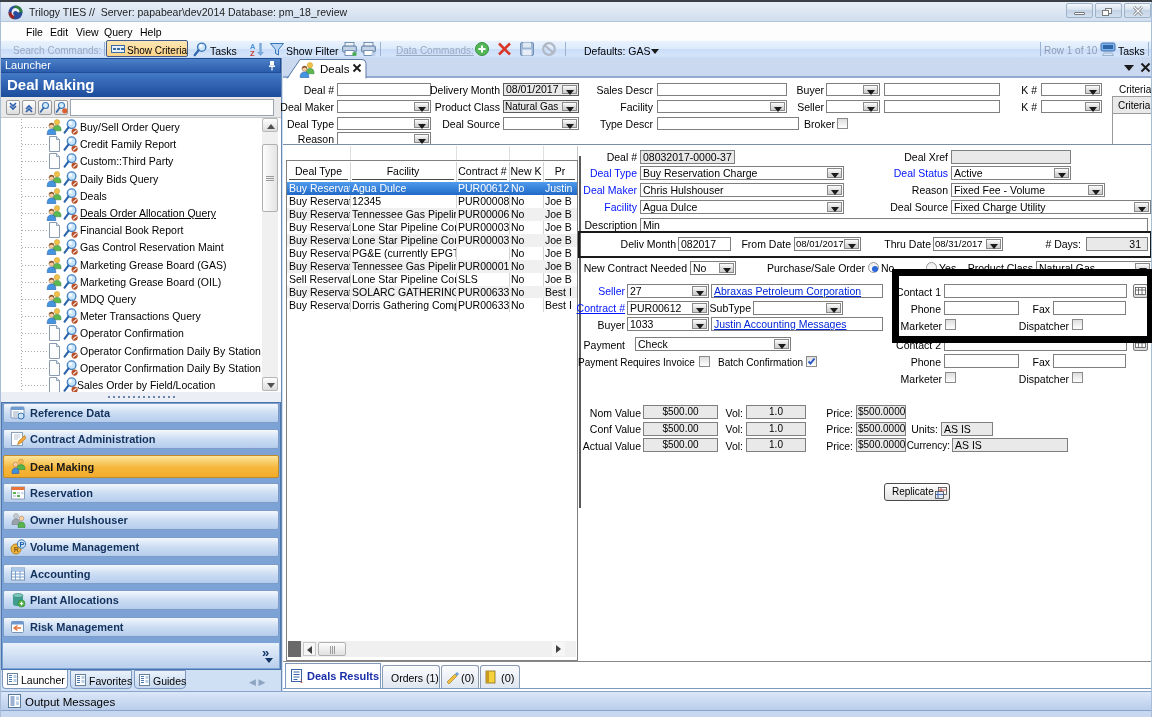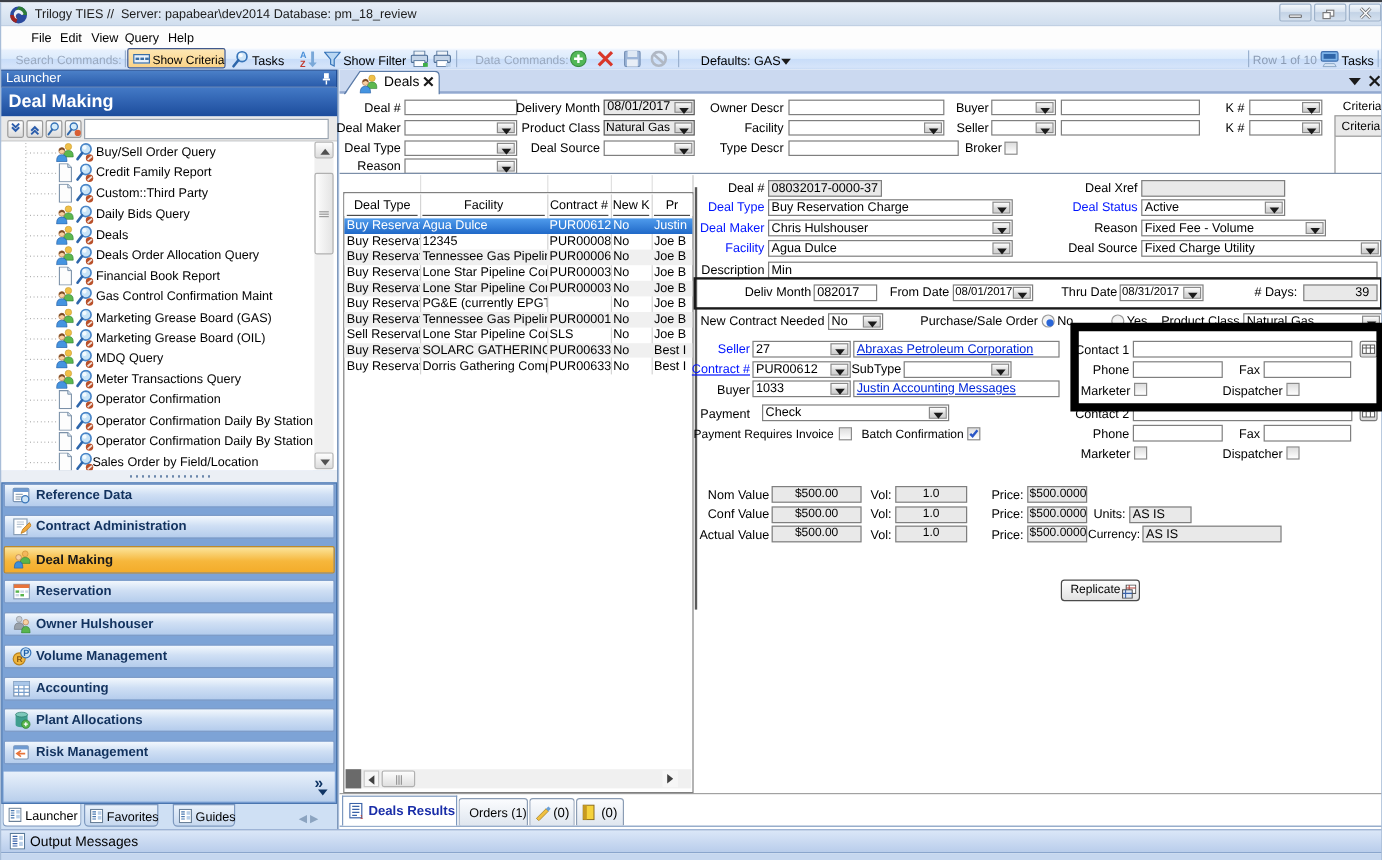--- a/index.html
+++ b/index.html
@@ -65,21 +65,21 @@
     <rect x="3" y="8.5" width="9" height="5" fill="#fff" stroke="#5a7aa0" stroke-width="0.8"></rect>
     <rect x="10.5" y="10.5" width="4" height="3.2" fill="#3fae49"></rect>
   </svg>
 <svg class="abs" style="left:361px;top:42px" width="15" height="14" viewBox="0 0 15 14">
     <rect x="3" y="0.5" width="9" height="4" fill="#eef3f8" stroke="#5a7aa0" stroke-width="0.8"></rect>
     <rect x="0.7" y="4" width="13.6" height="6" rx="1" fill="#c3d4e8" stroke="#4a6a92" stroke-width="0.9"></rect>
     <rect x="3" y="8.5" width="9" height="5" fill="#fff" stroke="#5a7aa0" stroke-width="0.8"></rect>
     <rect x="10.5" y="10.5" width="4" height="3.2" fill="#b9cfe8"></rect>
   </svg>
 <div class="abs" style="left:380px;top:42px;width:1px;height:14px;background:#9ab1cf;"></div>
-<div style="position:absolute;left:396px;top:45px;font-size:10px;color:#9aa9bf;white-space:nowrap;">Data Commands:</div>
+<div style="position:absolute;left:396px;top:45px;font-size:10px;color:#9aa9bf;white-space:nowrap;text-decoration:underline;">Data Commands:</div>
 <svg class="abs" style="left:475px;top:42px" width="14" height="14" viewBox="0 0 14 14">
 <circle cx="7" cy="7" r="6.5" fill="#52b857" stroke="#3a8e41"></circle>
 <path d="M7 3.4 L7 10.6 M3.4 7 L10.6 7" stroke="#fff" stroke-width="2"></path>
 </svg>
 <svg class="abs" style="left:497px;top:42px" width="15" height="14" viewBox="0 0 15 14">
 <path d="M2 1.5 L13 12.5 M13 1.5 L2 12.5" stroke="#d9372a" stroke-width="2.6"></path>
 </svg>
 <svg class="abs" style="left:520px;top:42px" width="14" height="14" viewBox="0 0 14 14">
 <rect x="0.5" y="0.5" width="13" height="13" rx="1.5" fill="#9db6d8" stroke="#7590b5"></rect>
 <rect x="3" y="0.5" width="8" height="5" fill="#dfe9f4"></rect>
@@ -245,21 +245,21 @@
     </span>
     <span style="position:absolute;left:61px;top:86px;width:17px;height:17px;">
       <svg width="17" height="17" viewBox="0 0 17 17" style="position:absolute;left:0;top:0">
         <circle cx="9.6" cy="5.2" r="4.3" fill="#c8e4f8" stroke="#4a86c8" stroke-width="1.4"></circle>
         <circle cx="8.4" cy="3.9" r="1.8" fill="#f3fafe"></circle>
         <path d="M6.4 8.6 L2.6 13.6" stroke="#2d66ab" stroke-width="2.2" stroke-linecap="round"></path>
         <circle cx="12.6" cy="12.6" r="3.1" fill="#b9502a"></circle>
         <path d="M10.8 14 L14.4 11 M11.2 14.4 L14.8 11.4" stroke="#f0e0d8" stroke-width="0.9"></path>
       </svg>
     </span>
-    <div style="position:absolute;left:79px;top:88px;font-size:10.5px;color:#000;white-space:nowrap;">Deals Order Allocation Query</div>
+    <div style="position:absolute;left:79px;top:88px;font-size:10.5px;color:#000;white-space:nowrap;text-decoration:underline;">Deals Order Allocation Query</div>
     <div style="position:absolute;left:21px;top:111px;width:26px;height:1px;background-image:linear-gradient(90deg,#aaa 1px,transparent 1px);background-size:3px 1px;"></div>
     <span style="position:absolute;left:45px;top:103px;width:17px;height:16px;">
       <svg width="17" height="16" viewBox="0 0 17 16" style="position:absolute;left:0;top:0">
         <path d="M3.5 0.5 L10.5 0.5 L13.5 3.5 L13.5 15.5 L3.5 15.5 Z" fill="#fdfdfd" stroke="#7a90a8" stroke-width="0.9"></path>
         <path d="M10.5 0.5 L10.5 3.5 L13.5 3.5" fill="#d8e4ee" stroke="#7a90a8" stroke-width="0.8"></path>
       </svg>
     </span>
     <span style="position:absolute;left:61px;top:103px;width:17px;height:17px;">
       <svg width="17" height="17" viewBox="0 0 17 17" style="position:absolute;left:0;top:0">
         <circle cx="9.6" cy="5.2" r="4.3" fill="#c8e4f8" stroke="#4a86c8" stroke-width="1.4"></circle>
@@ -282,21 +282,21 @@
     </span>
     <span style="position:absolute;left:61px;top:120px;width:17px;height:17px;">
       <svg width="17" height="17" viewBox="0 0 17 17" style="position:absolute;left:0;top:0">
         <circle cx="9.6" cy="5.2" r="4.3" fill="#c8e4f8" stroke="#4a86c8" stroke-width="1.4"></circle>
         <circle cx="8.4" cy="3.9" r="1.8" fill="#f3fafe"></circle>
         <path d="M6.4 8.6 L2.6 13.6" stroke="#2d66ab" stroke-width="2.2" stroke-linecap="round"></path>
         <circle cx="12.6" cy="12.6" r="3.1" fill="#b9502a"></circle>
         <path d="M10.8 14 L14.4 11 M11.2 14.4 L14.8 11.4" stroke="#f0e0d8" stroke-width="0.9"></path>
       </svg>
     </span>
-    <div style="position:absolute;left:79px;top:122px;font-size:10.5px;color:#000;white-space:nowrap;">Gas Control Confirmation Maint</div>
+    <div style="position:absolute;left:79px;top:122px;font-size:10.5px;color:#000;white-space:nowrap;">Gas Control Reservation Maint</div>
     <div style="position:absolute;left:21px;top:146px;width:26px;height:1px;background-image:linear-gradient(90deg,#aaa 1px,transparent 1px);background-size:3px 1px;"></div>
     <span style="position:absolute;left:45px;top:138px;width:17px;height:16px;">
       <svg width="17" height="16" viewBox="0 0 17 16" style="position:absolute;left:0;top:0">
         <circle cx="11" cy="3.2" r="2.7" fill="#f0c048" stroke="#c89a2e" stroke-width="0.5"></circle>
         <path d="M7 10.5 Q7 6.4 11 6.4 Q15 6.4 15 10.5 L15 11.8 L7 11.8 Z" fill="#5cb84e" stroke="#2e7d32" stroke-width="0.5"></path>
         <circle cx="5.5" cy="6.6" r="2.6" fill="#f8d0a0" stroke="#a8714a" stroke-width="0.5"></circle>
         <path d="M5.5 3.9 Q8.2 4.1 8 6.9 Q6.6 5.4 5.5 5.6 Q3.8 6 3.2 7 Q2.7 4.3 5.5 3.9Z" fill="#7a4a26"></path>
         <path d="M1.2 14.8 Q1.2 9.9 5.5 9.9 Q9.8 9.9 9.8 14.8 L9.8 15.7 L1.2 15.7 Z" fill="#4494e0" stroke="#20559c" stroke-width="0.5"></path>
       </svg>
     </span>
@@ -538,21 +538,21 @@
   </div>
 <div class="abs" style="left:70px;top:670px;width:62px;height:19px;background:linear-gradient(#eaf2fb,#c6d8ef);border:1px solid #7e99bf;border-top:1px solid #7e99bf;border-radius:0 0 4px 4px;z-index:2;">
     <svg width="11" height="12" viewBox="0 0 11 12" style="position:absolute;left:4px;top:3px">
       <rect x="0.5" y="0.5" width="10" height="11" fill="#fff" stroke="#6a8098"></rect>
       <path d="M2 2.5h3M2 4.5h3M2 6.5h3M2 8.5h3" stroke="#4a78b0" stroke-width="1"></path>
       <rect x="6.5" y="2" width="3" height="3" fill="#b9cfe8"></rect>
       <rect x="6.5" y="6" width="3" height="3" fill="#b9cfe8"></rect>
     </svg>
     <span style="position:absolute;left:18px;top:4px;font-size:10.5px;color:#000;white-space:nowrap;">Favorites</span>
   </div>
-<div class="abs" style="left:144px;top:670px;width:52px;height:19px;background:linear-gradient(#eaf2fb,#c6d8ef);border:1px solid #7e99bf;border-top:1px solid #7e99bf;border-radius:0 0 4px 4px;z-index:2;">
+<div class="abs" style="left:134px;top:670px;width:52px;height:19px;background:linear-gradient(#eaf2fb,#c6d8ef);border:1px solid #7e99bf;border-top:1px solid #7e99bf;border-radius:0 0 4px 4px;z-index:2;">
     <svg width="11" height="12" viewBox="0 0 11 12" style="position:absolute;left:4px;top:3px">
       <rect x="0.5" y="0.5" width="10" height="11" fill="#fff" stroke="#6a8098"></rect>
       <path d="M2 2.5h3M2 4.5h3M2 6.5h3M2 8.5h3" stroke="#4a78b0" stroke-width="1"></path>
       <rect x="6.5" y="2" width="3" height="3" fill="#b9cfe8"></rect>
       <rect x="6.5" y="6" width="3" height="3" fill="#b9cfe8"></rect>
     </svg>
     <span style="position:absolute;left:18px;top:4px;font-size:10.5px;color:#000;white-space:nowrap;">Guides</span>
   </div>
 <div class="abs" style="left:249px;top:677px;width:30px;height:10px;color:#8ca4c0;font-size:9px;">◀&nbsp;▶</div>
 <div class="abs" style="left:281px;top:58px;width:1px;height:633px;background:#6b88ae;"></div>
@@ -578,21 +578,21 @@
 <span class="abs" style="left:1124px;top:65px;border:5px solid transparent;border-top:6px solid #1a1a1a;"></span>
 <svg class="abs" style="left:1140px;top:62px" width="11" height="11" viewBox="0 0 11 11">
 <path d="M1.5 1.5 L9.5 9.5 M9.5 1.5 L1.5 9.5" stroke="#1a1a1a" stroke-width="1.9"></path>
   </svg>
 <div style="position:absolute;left:134px;top:83.5px;width:200px;text-align:right;font-size:10.5px;color:#000;white-space:nowrap;">Deal #</div>
 <div style="position:absolute;left:337px;top:82.5px;width:94px;height:13px;background:#fff;border:1px solid #7f7f7f;font-size:10.5px;color:#000;line-height:11px;padding:0 2px;white-space:nowrap;overflow:hidden;text-align:left;"></div>
 <div style="position:absolute;left:300px;top:83.5px;width:200px;text-align:right;font-size:10.5px;color:#000;white-space:nowrap;">Delivery Month</div>
 <div style="position:absolute;left:503px;top:82.5px;width:76px;height:13px;background:#e9e9e9;border:1px solid #5a5a5a;font-size:10.5px;color:#000;line-height:11px;padding:0 2px;white-space:nowrap;overflow:hidden;text-align:left;">08/01/2017<span style="position:absolute;top:1px;right:1px;bottom:1px;width:15px;background:linear-gradient(#fdfdfd,#d9d9d9 60%,#cfcfcf);border:1px solid #8a8a8a;">
       <span style="position:absolute;left:3px;top:4px;width:0;height:0;border:4px solid transparent;border-top:5px solid #1a1a1a;"></span>
     </span></div>
-<div style="position:absolute;left:453px;top:83.5px;width:200px;text-align:right;font-size:10.5px;color:#000;white-space:nowrap;">Owner Descr</div>
+<div style="position:absolute;left:453px;top:83.5px;width:200px;text-align:right;font-size:10.5px;color:#000;white-space:nowrap;">Sales Descr</div>
 <div style="position:absolute;left:657px;top:82.5px;width:130px;height:13px;background:#fff;border:1px solid #7f7f7f;font-size:10.5px;color:#000;line-height:11px;padding:0 2px;white-space:nowrap;overflow:hidden;text-align:left;"></div>
 <div style="position:absolute;left:624px;top:83.5px;width:200px;text-align:right;font-size:10.5px;color:#000;white-space:nowrap;">Buyer</div>
 <div style="position:absolute;left:826px;top:82.5px;width:54px;height:13px;background:#fff;border:1px solid #7f7f7f;font-size:10.5px;color:#000;line-height:11px;padding:0 2px;white-space:nowrap;overflow:hidden;text-align:left;">
     <span style="position:absolute;top:1px;right:1px;bottom:1px;width:15px;background:linear-gradient(#fdfdfd,#d9d9d9 60%,#cfcfcf);border:1px solid #8a8a8a;">
       <span style="position:absolute;left:3px;top:4px;width:0;height:0;border:4px solid transparent;border-top:5px solid #1a1a1a;"></span>
     </span>
   </div>
 <div style="position:absolute;left:884px;top:82.5px;width:116px;height:13px;background:#fff;border:1px solid #7f7f7f;font-size:10.5px;color:#000;line-height:11px;padding:0 2px;white-space:nowrap;overflow:hidden;text-align:left;"></div>
 <div style="position:absolute;left:837px;top:83.5px;width:200px;text-align:right;font-size:10.5px;color:#000;white-space:nowrap;">K #</div>
 <div style="position:absolute;left:1041px;top:82.5px;width:61px;height:13px;background:#fff;border:1px solid #7f7f7f;font-size:10.5px;color:#000;line-height:11px;padding:0 2px;white-space:nowrap;overflow:hidden;text-align:left;">
@@ -793,21 +793,21 @@
 <div style="position:absolute;left:678px;top:236.5px;width:53px;height:14px;background:#fff;border:1px solid #7f7f7f;font-size:10.5px;color:#000;line-height:12px;padding:0 2px;white-space:nowrap;overflow:hidden;text-align:left;">082017</div>
 <div style="position:absolute;left:591px;top:238px;width:200px;text-align:right;font-size:10.5px;color:#000;white-space:nowrap;">From Date</div>
 <div style="position:absolute;left:794px;top:236.5px;width:67px;height:14px;background:#fff;border:1px solid #7f7f7f;font-size:9.5px;color:#000;line-height:12px;padding:0 1px;white-space:nowrap;overflow:hidden;text-align:left;">08/01/2017<span style="position:absolute;top:1px;right:1px;bottom:1px;width:15px;background:linear-gradient(#fdfdfd,#d9d9d9 60%,#cfcfcf);border:1px solid #8a8a8a;">
       <span style="position:absolute;left:3px;top:4px;width:0;height:0;border:4px solid transparent;border-top:5px solid #1a1a1a;"></span>
     </span></div>
 <div style="position:absolute;left:731px;top:238px;width:200px;text-align:right;font-size:10.5px;color:#000;white-space:nowrap;">Thru Date</div>
 <div style="position:absolute;left:933px;top:236.5px;width:70px;height:14px;background:#fff;border:1px solid #7f7f7f;font-size:9.5px;color:#000;line-height:12px;padding:0 1px;white-space:nowrap;overflow:hidden;text-align:left;">08/31/2017<span style="position:absolute;top:1px;right:1px;bottom:1px;width:15px;background:linear-gradient(#fdfdfd,#d9d9d9 60%,#cfcfcf);border:1px solid #8a8a8a;">
       <span style="position:absolute;left:3px;top:4px;width:0;height:0;border:4px solid transparent;border-top:5px solid #1a1a1a;"></span>
     </span></div>
 <div style="position:absolute;left:881px;top:238px;width:200px;text-align:right;font-size:10.5px;color:#000;white-space:nowrap;"># Days:</div>
-<div style="position:absolute;left:1086px;top:236.5px;width:62px;height:14px;background:#e9e9e9;border:1px solid #7f7f7f;font-size:10.5px;color:#000;line-height:12px;padding:0 6px;white-space:nowrap;overflow:hidden;text-align:right;">39</div>
+<div style="position:absolute;left:1086px;top:236.5px;width:62px;height:14px;background:#e9e9e9;border:1px solid #7f7f7f;font-size:10.5px;color:#000;line-height:12px;padding:0 6px;white-space:nowrap;overflow:hidden;text-align:right;">31</div>
 <div style="position:absolute;left:487px;top:262px;width:200px;text-align:right;font-size:10.5px;color:#000;white-space:nowrap;">New Contract Needed</div>
 <div style="position:absolute;left:690px;top:260.5px;width:46px;height:14px;background:#fff;border:1px solid #7f7f7f;font-size:10.5px;color:#000;line-height:12px;padding:0 2px;white-space:nowrap;overflow:hidden;text-align:left;">No<span style="position:absolute;top:1px;right:1px;bottom:1px;width:15px;background:linear-gradient(#fdfdfd,#d9d9d9 60%,#cfcfcf);border:1px solid #8a8a8a;">
       <span style="position:absolute;left:3px;top:4px;width:0;height:0;border:4px solid transparent;border-top:5px solid #1a1a1a;"></span>
     </span></div>
 <div style="position:absolute;left:665px;top:262px;width:200px;text-align:right;font-size:10.5px;color:#000;white-space:nowrap;">Purchase/Sale Order</div>
 <span style="position:absolute;left:868px;top:262px;width:11px;height:11px;border-radius:50%;background:linear-gradient(#eee,#fff);border:1px solid #9a9a9a;">
     <span style="position:absolute;left:2.5px;top:2.5px;width:6px;height:6px;border-radius:50%;background:#2a66d8;"></span>
   </span>
 <div style="position:absolute;left:881px;top:262px;font-size:10.5px;color:#000;white-space:nowrap;">No</div>
 <span style="position:absolute;left:926px;top:262px;width:11px;height:11px;border-radius:50%;background:linear-gradient(#eee,#fff);border:1px solid #9a9a9a;"></span>

